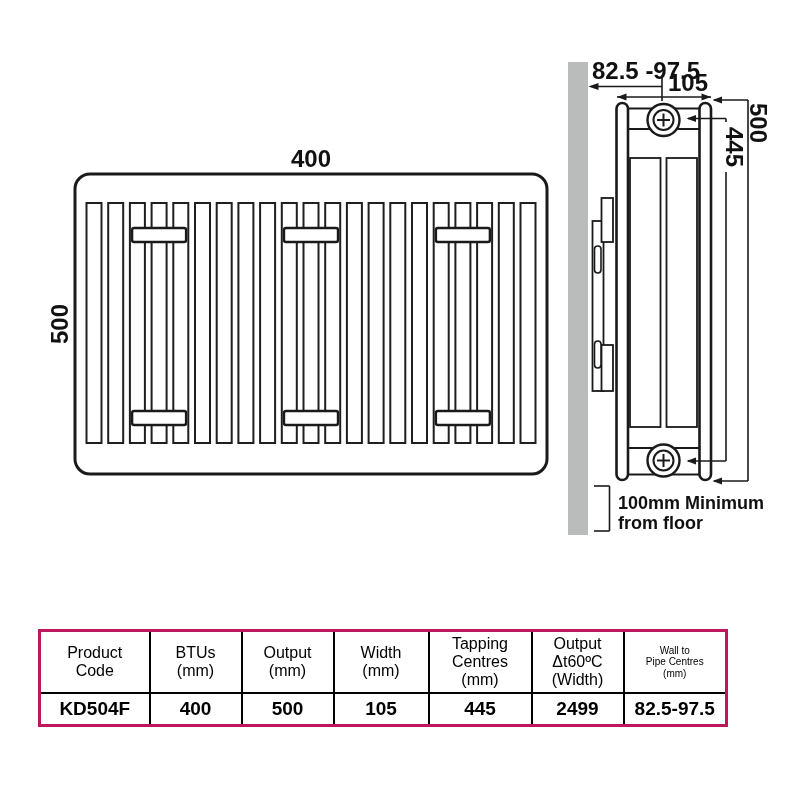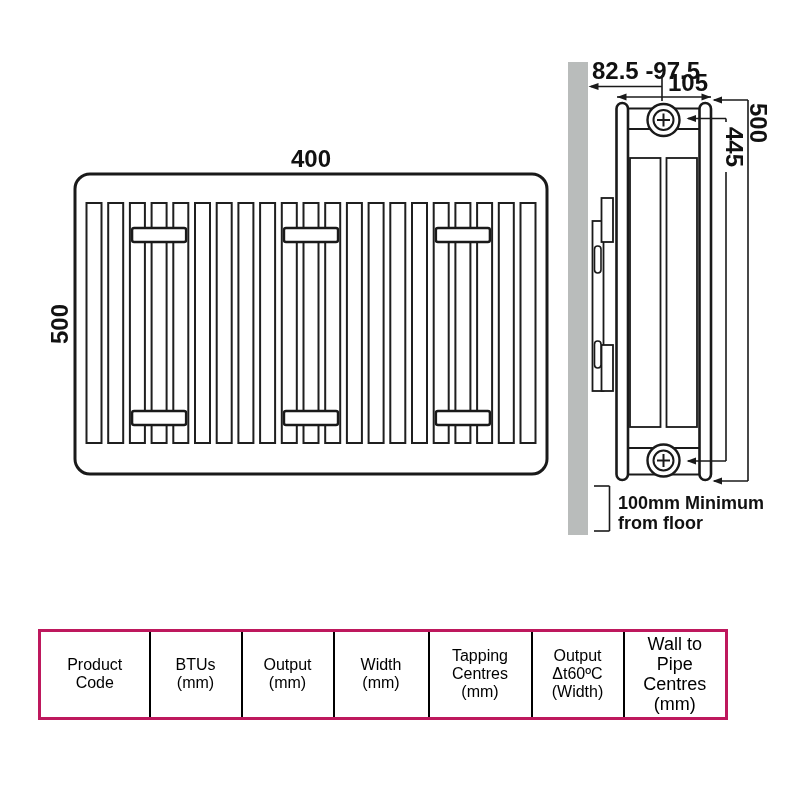--- a/index.html
+++ b/index.html
@@ -24,21 +24,21 @@
   text{font-family:"Liberation Sans",sans-serif;font-weight:bold;fill:#111;}
   .dim{font-size:24px;}
   .note{font-size:18px;}
 
   
   table.spec{position:absolute;left:38px;top:629px;border-collapse:collapse;
              background:#fff;border:3px solid #be185d;table-layout:fixed;}
   table.spec th,table.spec td{border:2px solid #000;text-align:center;vertical-align:middle;
              padding:2px 1px;color:#000;}
   table.spec th{font-weight:normal;font-size:16px;line-height:1.12;white-space:pre-line;height:56px;}
-  table.spec th.small{font-size:18px;}
+  table.spec th.small{font-size:10px;}
   table.spec td{font-weight:bold;font-size:19px;height:26px;white-space:nowrap;}
 </style>
 </head>
 <body>
 
 <div class="canvas">
 
   <svg width="800" height="620" viewBox="0 0 800 620">
 
     <g>
@@ -170,15 +170,24 @@
         <th>Tapping
 Centres
 (mm)</th>
         <th>Output
 Δt60ºC
 (Width)</th>
         <th class="small">Wall to
 Pipe Centres
 (mm)</th>
       </tr>
+      <tr>
+        <td>KD504F</td>
+        <td>400</td>
+        <td>500</td>
+        <td>105</td>
+        <td>445</td>
+        <td>2499</td>
+        <td>82.5-97.5</td>
+      </tr>
     </tbody>
   </table>
 </div>
 
 </body></html>

